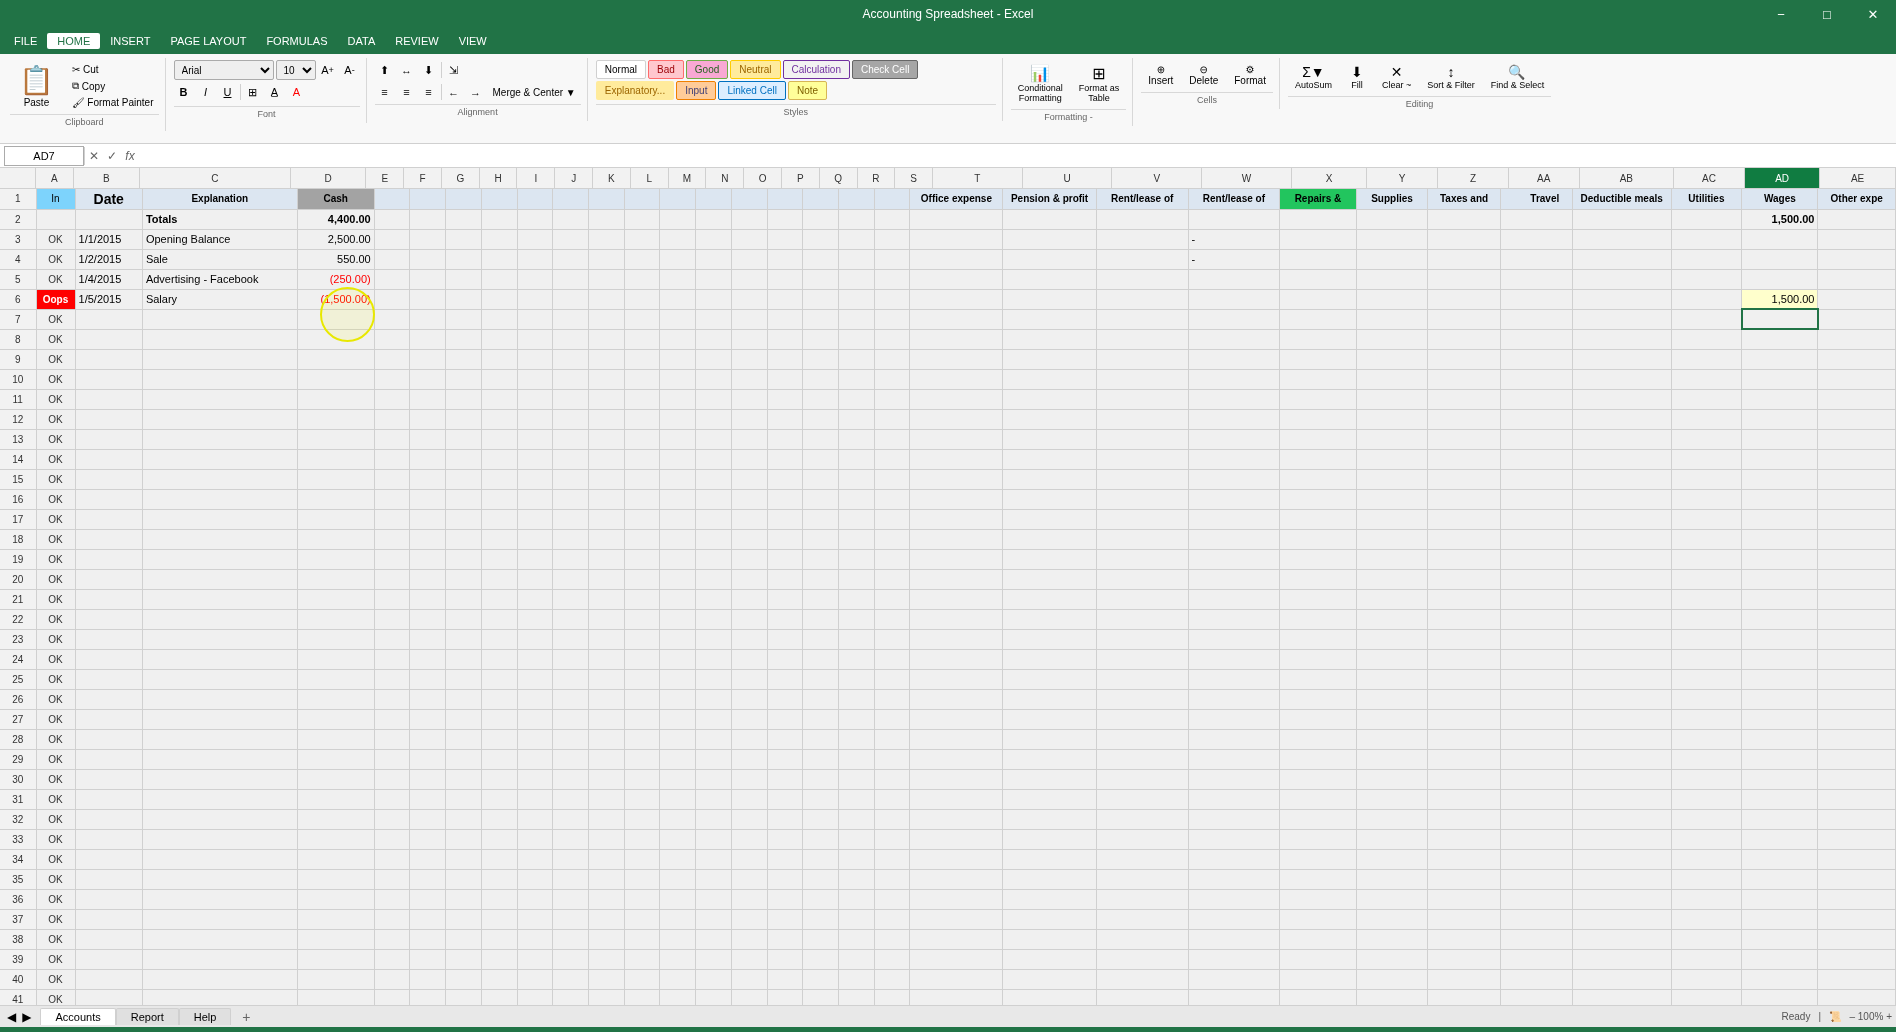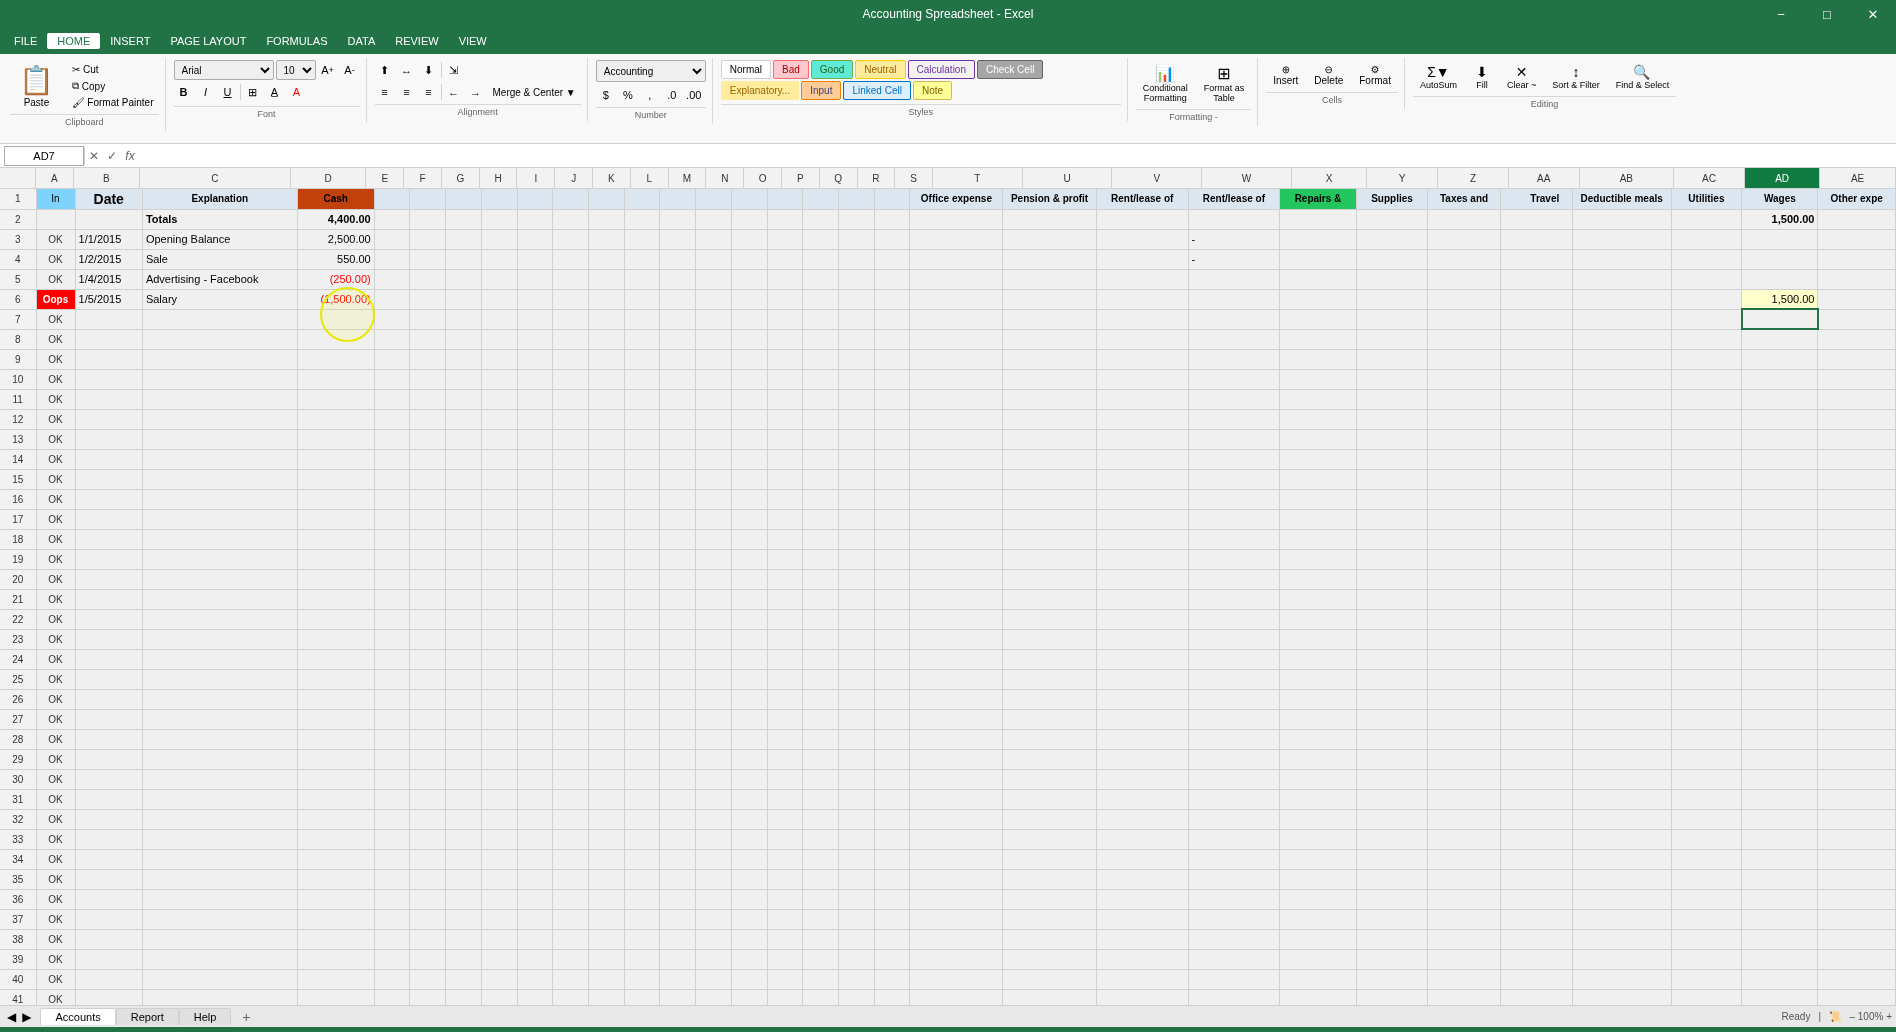--- a/index.html
+++ b/index.html
@@ -166,21 +166,21 @@
     
     .style-cell {
       padding: 3px 8px;
       font-size: 10px;
       border: 1px solid transparent;
       cursor: pointer;
       border-radius: 2px;
       white-space: nowrap;
     }
     .style-bad { background: #ffc7ce; color: #9c0006; border-color: #ff6b6b; }
-    .style-good { background: #5eead4; color: #276221; border-color: #70ad47; }
+    .style-good { background: #f9a8d4; color: #276221; border-color: #70ad47; }
     .style-neutral { background: #ffeb9c; color: #9c6500; border-color: #ffcc00; text-align: right; }
     .style-calc { background: #f2f2f2; color: #7030a0; border-color: #7030a0; }
     .style-check { background: #a6a6a6; color: #ffffff; border-color: #666; }
     .style-explanatory { background: #ffeb9c; color: #9c6500; }
     .style-input { background: #ffcc99; color: #3f3f76; border-color: #f08000; }
     .style-linked { background: #ddeeff; color: #0070c0; border-color: #0070c0; }
     .style-note { background: #ffff99; color: #7f6000; border-color: #d6b656; }
     .style-normal { background: white; color: black; border-color: #d0d0d0; }
 
     
@@ -463,35 +463,20 @@
         <div class="icon-btn">≡</div>
         <div class="icon-btn">≡</div>
         <div style="width:1px;height:16px;background:#d0d0d0;"></div>
         <div class="icon-btn">←</div>
         <div class="icon-btn">→</div>
         <div class="ribbon-btn-sm">Merge &amp; Center ▼</div>
       </div>
       <div class="ribbon-group-label">Alignment</div>
     </div>
 
-    <div class="ribbon-group">
-      <div style="margin-bottom:3px">
-        <select class="num-format-select">
-          <option>Accounting</option>
-        </select>
-      </div>
-      <div class="ribbon-buttons">
-        <div class="icon-btn">$</div>
-        <div class="icon-btn">%</div>
-        <div class="icon-btn">,</div>
-        <div class="icon-btn">.0</div>
-        <div class="icon-btn">.00</div>
-      </div>
-      <div class="ribbon-group-label">Number</div>
-    </div>
 
     <div class="ribbon-group">
       <div class="ribbon-buttons" style="margin-bottom:2px;flex-wrap:wrap;max-width:400px">
         <div class="style-cell style-normal">Normal</div>
         <div class="style-cell style-bad">Bad</div>
         <div class="style-cell style-good">Good</div>
         <div class="style-cell style-neutral">Neutral</div>
         <div class="style-cell style-calc">Calculation</div>
         <div class="style-cell style-check">Check Cell</div>
         <div class="style-cell style-explanatory">Explanatory...</div>
@@ -648,21 +633,21 @@
         <col style="width:75px">
         <col style="width:80px">
         <col style="width:80px">
       </colgroup>
       <tbody id="grid-body">
       <tr>
             <td class="row-num">1</td>
             <td style="font-weight: normal; background-color: #7dd3fc; text-align: center; font-size: 10px;">In</td>
             <td style="font-weight: bold; background-color: rgb(220, 230, 241); text-align: center; font-size: 14px;">Date</td>
             <td style="font-weight: bold; background-color: rgb(220, 230, 241); text-align: center; font-size: 10px;">Explanation</td>
-            <td style="font-weight: bold; background-color: #c2410c; text-align: center; font-size: 10px;">Cash</td>
+            <td style="font-weight: bold; background-color: #a3a3a3; text-align: center; font-size: 10px;">Cash</td>
             <td style="font-weight: bold; background-color: rgb(220, 230, 241); text-align: center; font-size: 10px;"></td>
             <td style="font-weight: bold; background-color: rgb(220, 230, 241); text-align: center; font-size: 10px;"></td>
             <td style="font-weight: bold; background-color: rgb(220, 230, 241); text-align: center; font-size: 10px;"></td>
             <td style="font-weight: bold; background-color: rgb(220, 230, 241); text-align: center; font-size: 10px;"></td>
             <td style="font-weight: bold; background-color: rgb(220, 230, 241); text-align: center; font-size: 10px;"></td>
             <td style="font-weight: bold; background-color: rgb(220, 230, 241); text-align: center; font-size: 10px;"></td>
             <td style="font-weight: bold; background-color: rgb(220, 230, 241); text-align: center; font-size: 10px;"></td>
             <td style="font-weight: bold; background-color: rgb(220, 230, 241); text-align: center; font-size: 10px;"></td>
             <td style="font-weight: bold; background-color: rgb(220, 230, 241); text-align: center; font-size: 10px;"></td>
             <td style="font-weight: bold; background-color: rgb(220, 230, 241); text-align: center; font-size: 10px;"></td>

